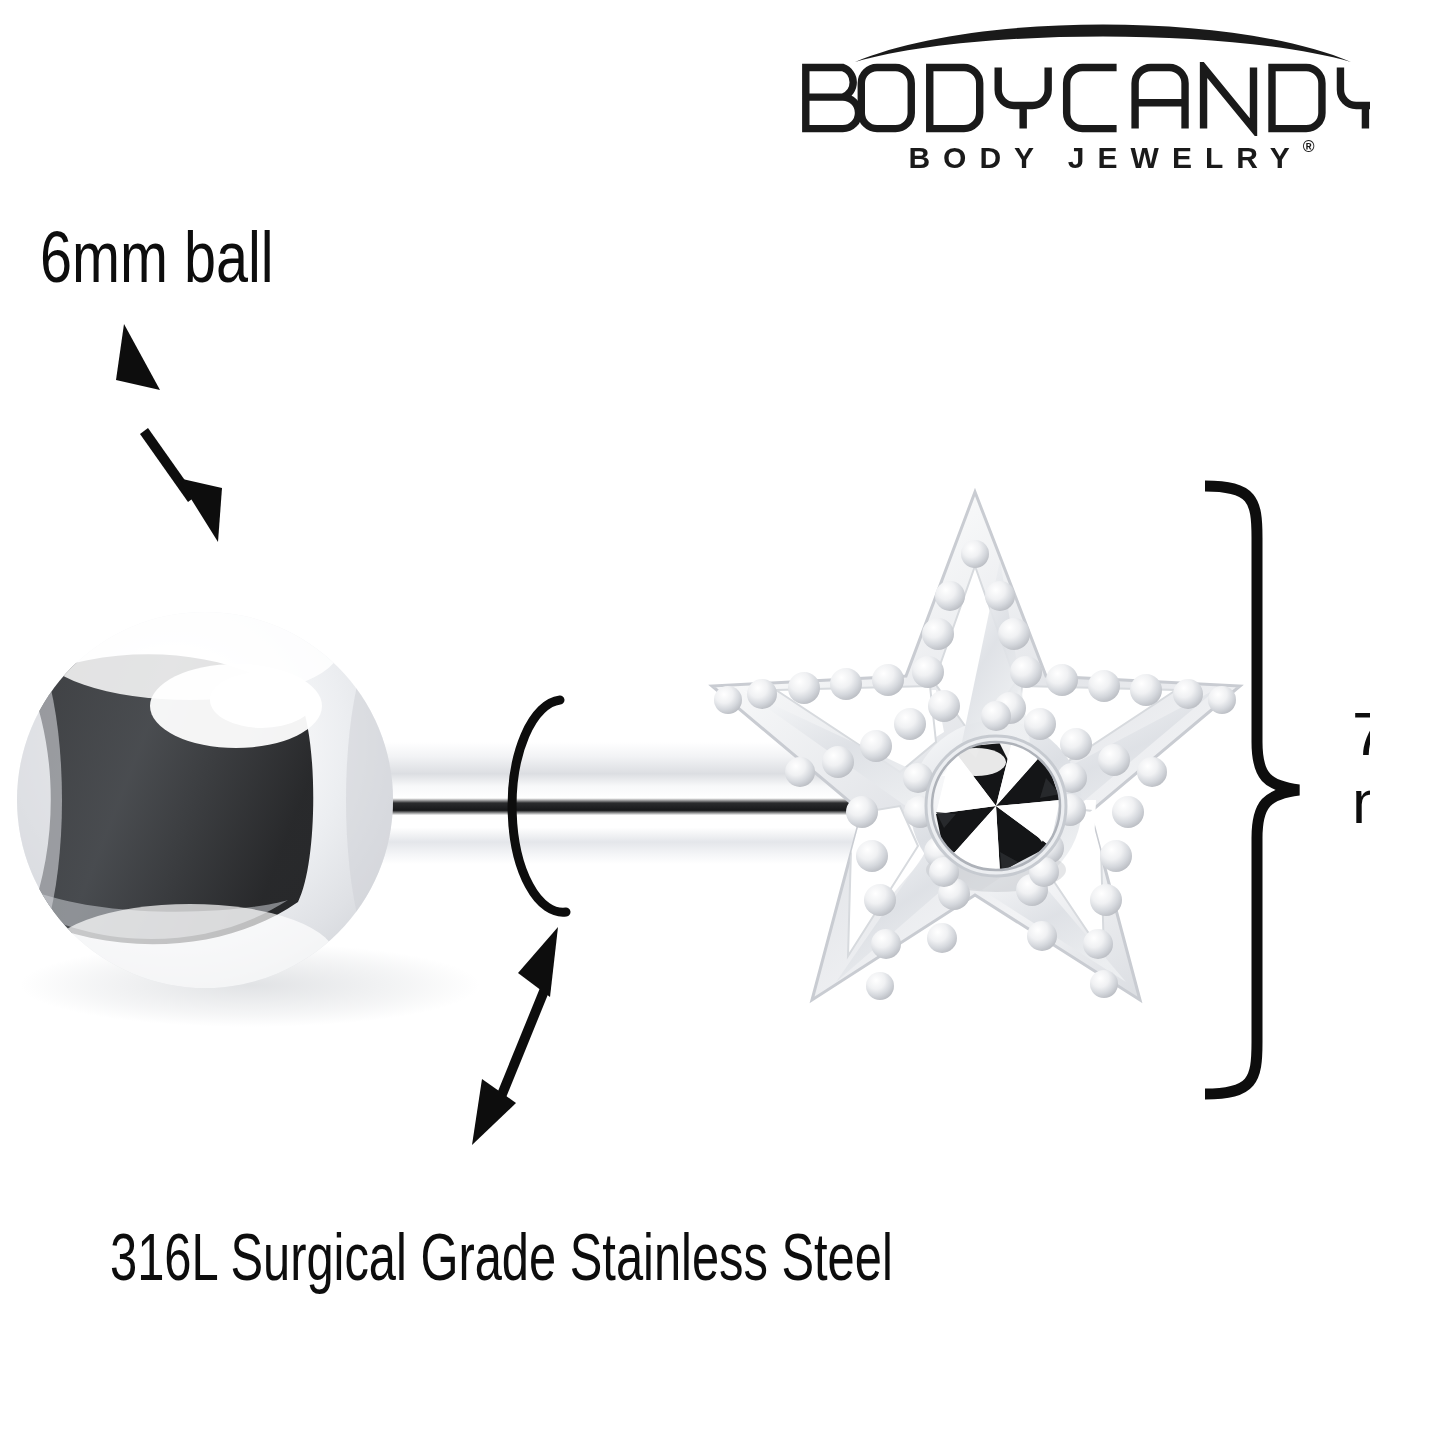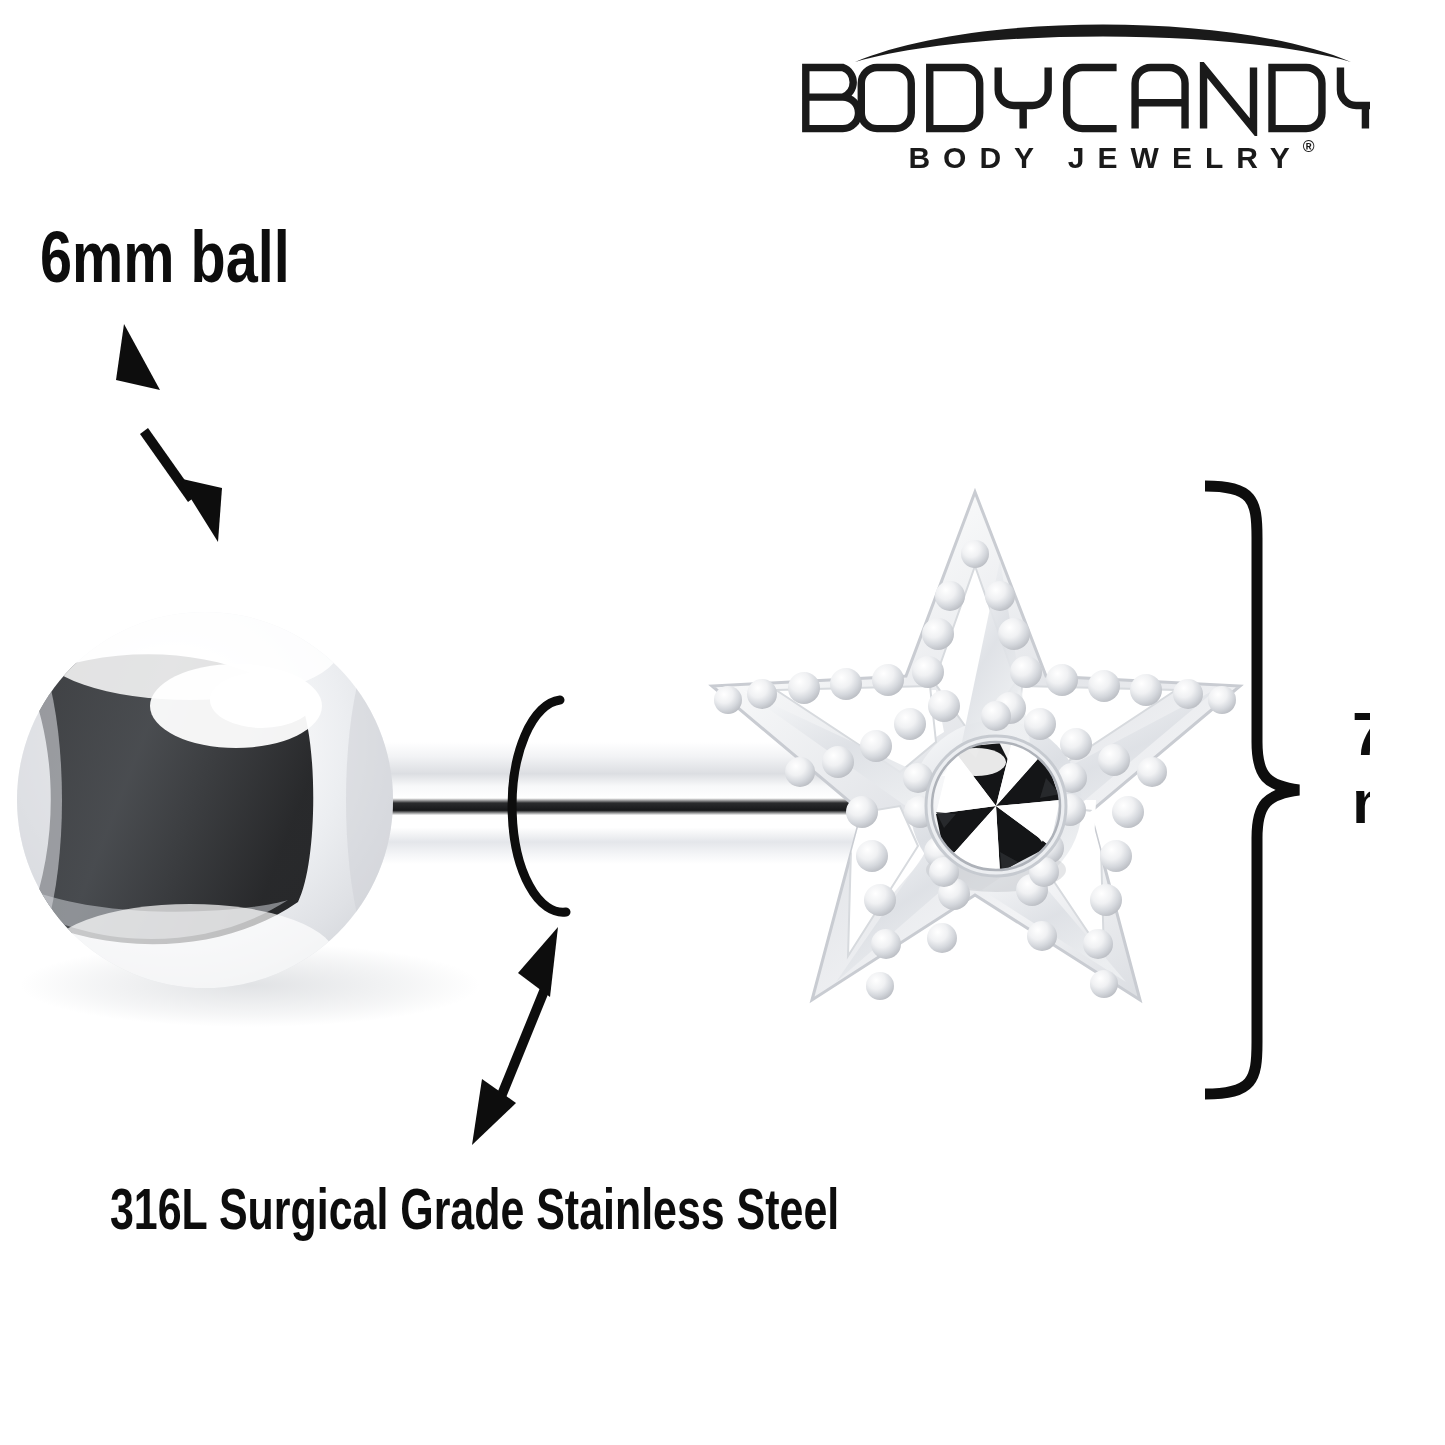--- a/index.html
+++ b/index.html
@@ -33,29 +33,29 @@
     white-space:nowrap;
   }
   #logo .sub .reg{font-size:16px;vertical-align:16px;letter-spacing:0;}
 
   
   .callout{
     position:absolute;
     color:#0d0d0d;
     white-space:nowrap;
     font-family:"Liberation Sans", sans-serif;
-    font-weight:700;
+    font-weight:400;
   }
   
   .cond{ display:inline-block; transform-origin:left center; }
 
   #label-ball{ left:40px; top:216px; font-size:72px; }
   #label-ball .cond{ transform:scaleX(.80); }
 
-  #label-steel{ left:110px; top:1170px; font-size:58px; line-height:78px; }
+  #label-steel{ left:110px; top:1218px; font-size:66px; line-height:78px; }
   #label-steel .cond{ transform:scaleX(.74); }
 
   #label-7mm{ left:1352px; top:700px; font-size:62px; line-height:68px; text-align:left;}
   #label-7mm .l2{ display:block; }
 
   
   .arrow{position:absolute;}
 
   
   #brace{position:absolute;left:1195px;top:480px;width:130px;height:620px;}

